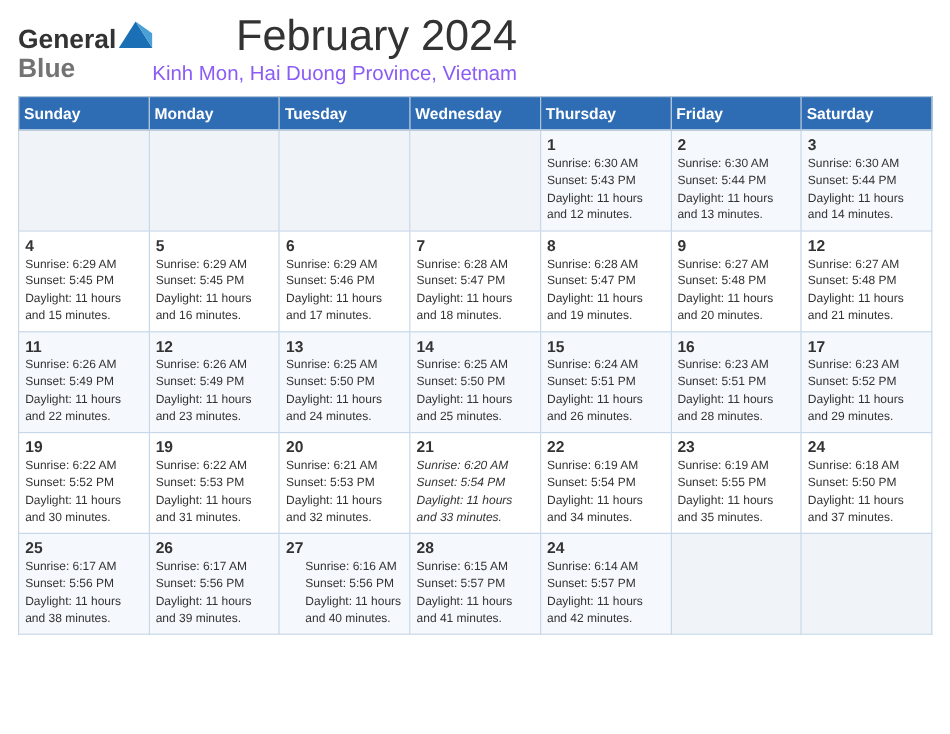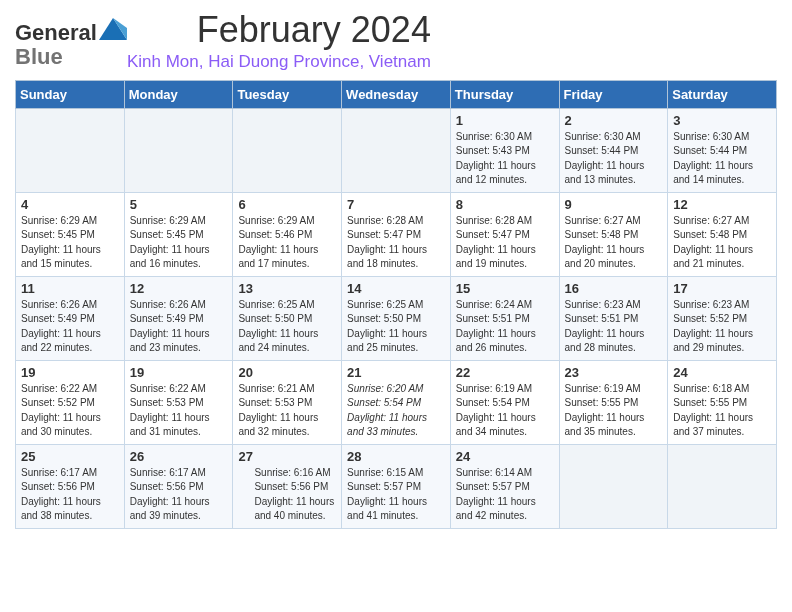--- a/index.html
+++ b/index.html
@@ -269,21 +269,21 @@
         </td>
         <td>
           <span class="day-number">23</span>
           <div class="day-info" style="white-space: pre-line;">Sunrise: 6:19 AM
 Sunset: 5:55 PM
 Daylight: 11 hours and 35 minutes.</div>
         </td>
         <td>
           <span class="day-number">24</span>
           <div class="day-info" style="white-space: pre-line;">Sunrise: 6:18 AM
-Sunset: 5:55 PM
+Sunset: 5:50 PM
 Daylight: 11 hours and 37 minutes.</div>
         </td>
       </tr>
       <tr>
         <td>
           <span class="day-number">25</span>
           <div class="day-info" style="white-space: pre-line;">Sunrise: 6:17 AM
 Sunset: 5:56 PM
 Daylight: 11 hours and 38 minutes.</div>
         </td>

